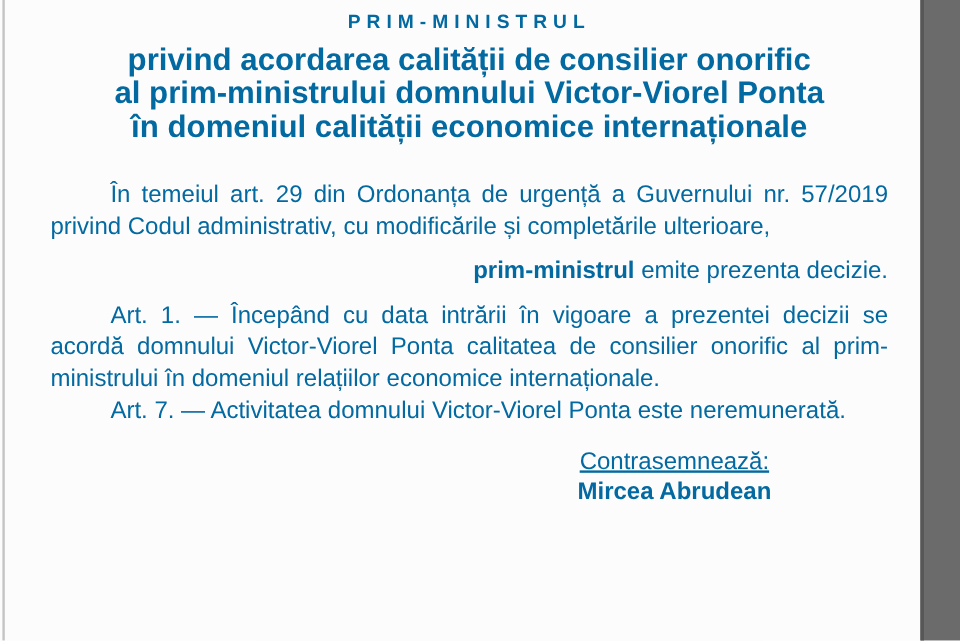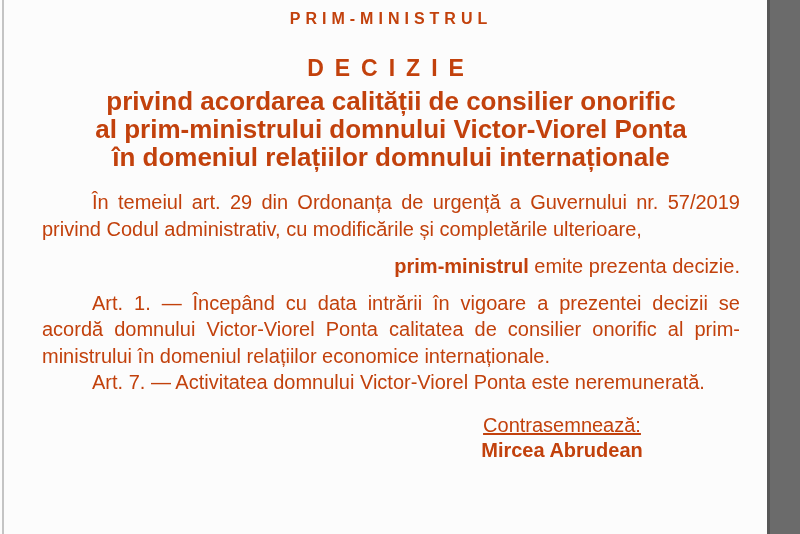--- a/index.html
+++ b/index.html
@@ -3,21 +3,21 @@
 <meta charset="utf-8">
 <style>
   html, body { margin: 0; padding: 0; background: #ffffff; }
   .page {
     position: relative;
     width: 800px;
     height: 534px;
     background: #fcfcfc;
     overflow: hidden;
     font-family: "Liberation Sans", sans-serif;
-    color: #c2410c;
+    color: #0369a1;
   }
   .left-rule {
     position: absolute;
     left: 2px; top: 0; bottom: 0;
     width: 2px;
     background: #c4c4c4;
   }
   .right-bar {
     position: absolute;
     right: 0; top: 0; bottom: 0;
@@ -58,21 +58,21 @@
     line-height: 28px;
     text-align: center;
   }
   p.body {
     margin: 0;
     font-size: 20px;
     line-height: 26.5px;
     text-align: justify;
     text-indent: 50px;
   }
-  p.preamble { margin-top: 18px; }
+  p.preamble { margin-top: 30px; }
   p.enact { margin-top: 11px; text-align: right; }
   p.art1 { margin-top: 10px; }
   p.art2 { margin-top: 0; text-align: left; }
   .bold { font-weight: bold; }
   .signature {
     margin-top: 17px;
     text-align: center;
   }
   .sig-role {
     font-size: 18px;
@@ -95,26 +95,25 @@
 </style>
 </head>
 <body>
 
 <div class="page">
   <div class="left-rule"></div>
 
   <div class="content">
     <div class="doc-header">PRIM-MINISTRUL</div>
 
-    <div class="doc-title">DECIZIE</div>
 
     <div class="doc-subtitle">
       <div>privind acordarea calității de consilier onorific</div>
       <div>al prim-ministrului domnului Victor-Viorel Ponta</div>
-      <div>în domeniul relațiilor domnului internaționale</div>
+      <div>în domeniul calității economice internaționale</div>
     </div>
 
     <p class="body preamble">În temeiul art. 29 din Ordonanța de urgență a Guvernului nr. 57/2019 privind Codul administrativ, cu modificările și completările ulterioare,</p>
 
     <p class="body enact"><span class="bold">prim-ministrul</span><span> emite prezenta decizie.</span></p>
 
     <p class="body art1">Art. 1. — Începând cu data intrării în vigoare a prezentei decizii se acordă domnului Victor-Viorel Ponta calitatea de consilier onorific al prim-ministrului în domeniul relațiilor economice internaționale.</p>
 
     <p class="body art2">Art. 7. — Activitatea domnului Victor-Viorel Ponta este neremunerată.</p>
 

